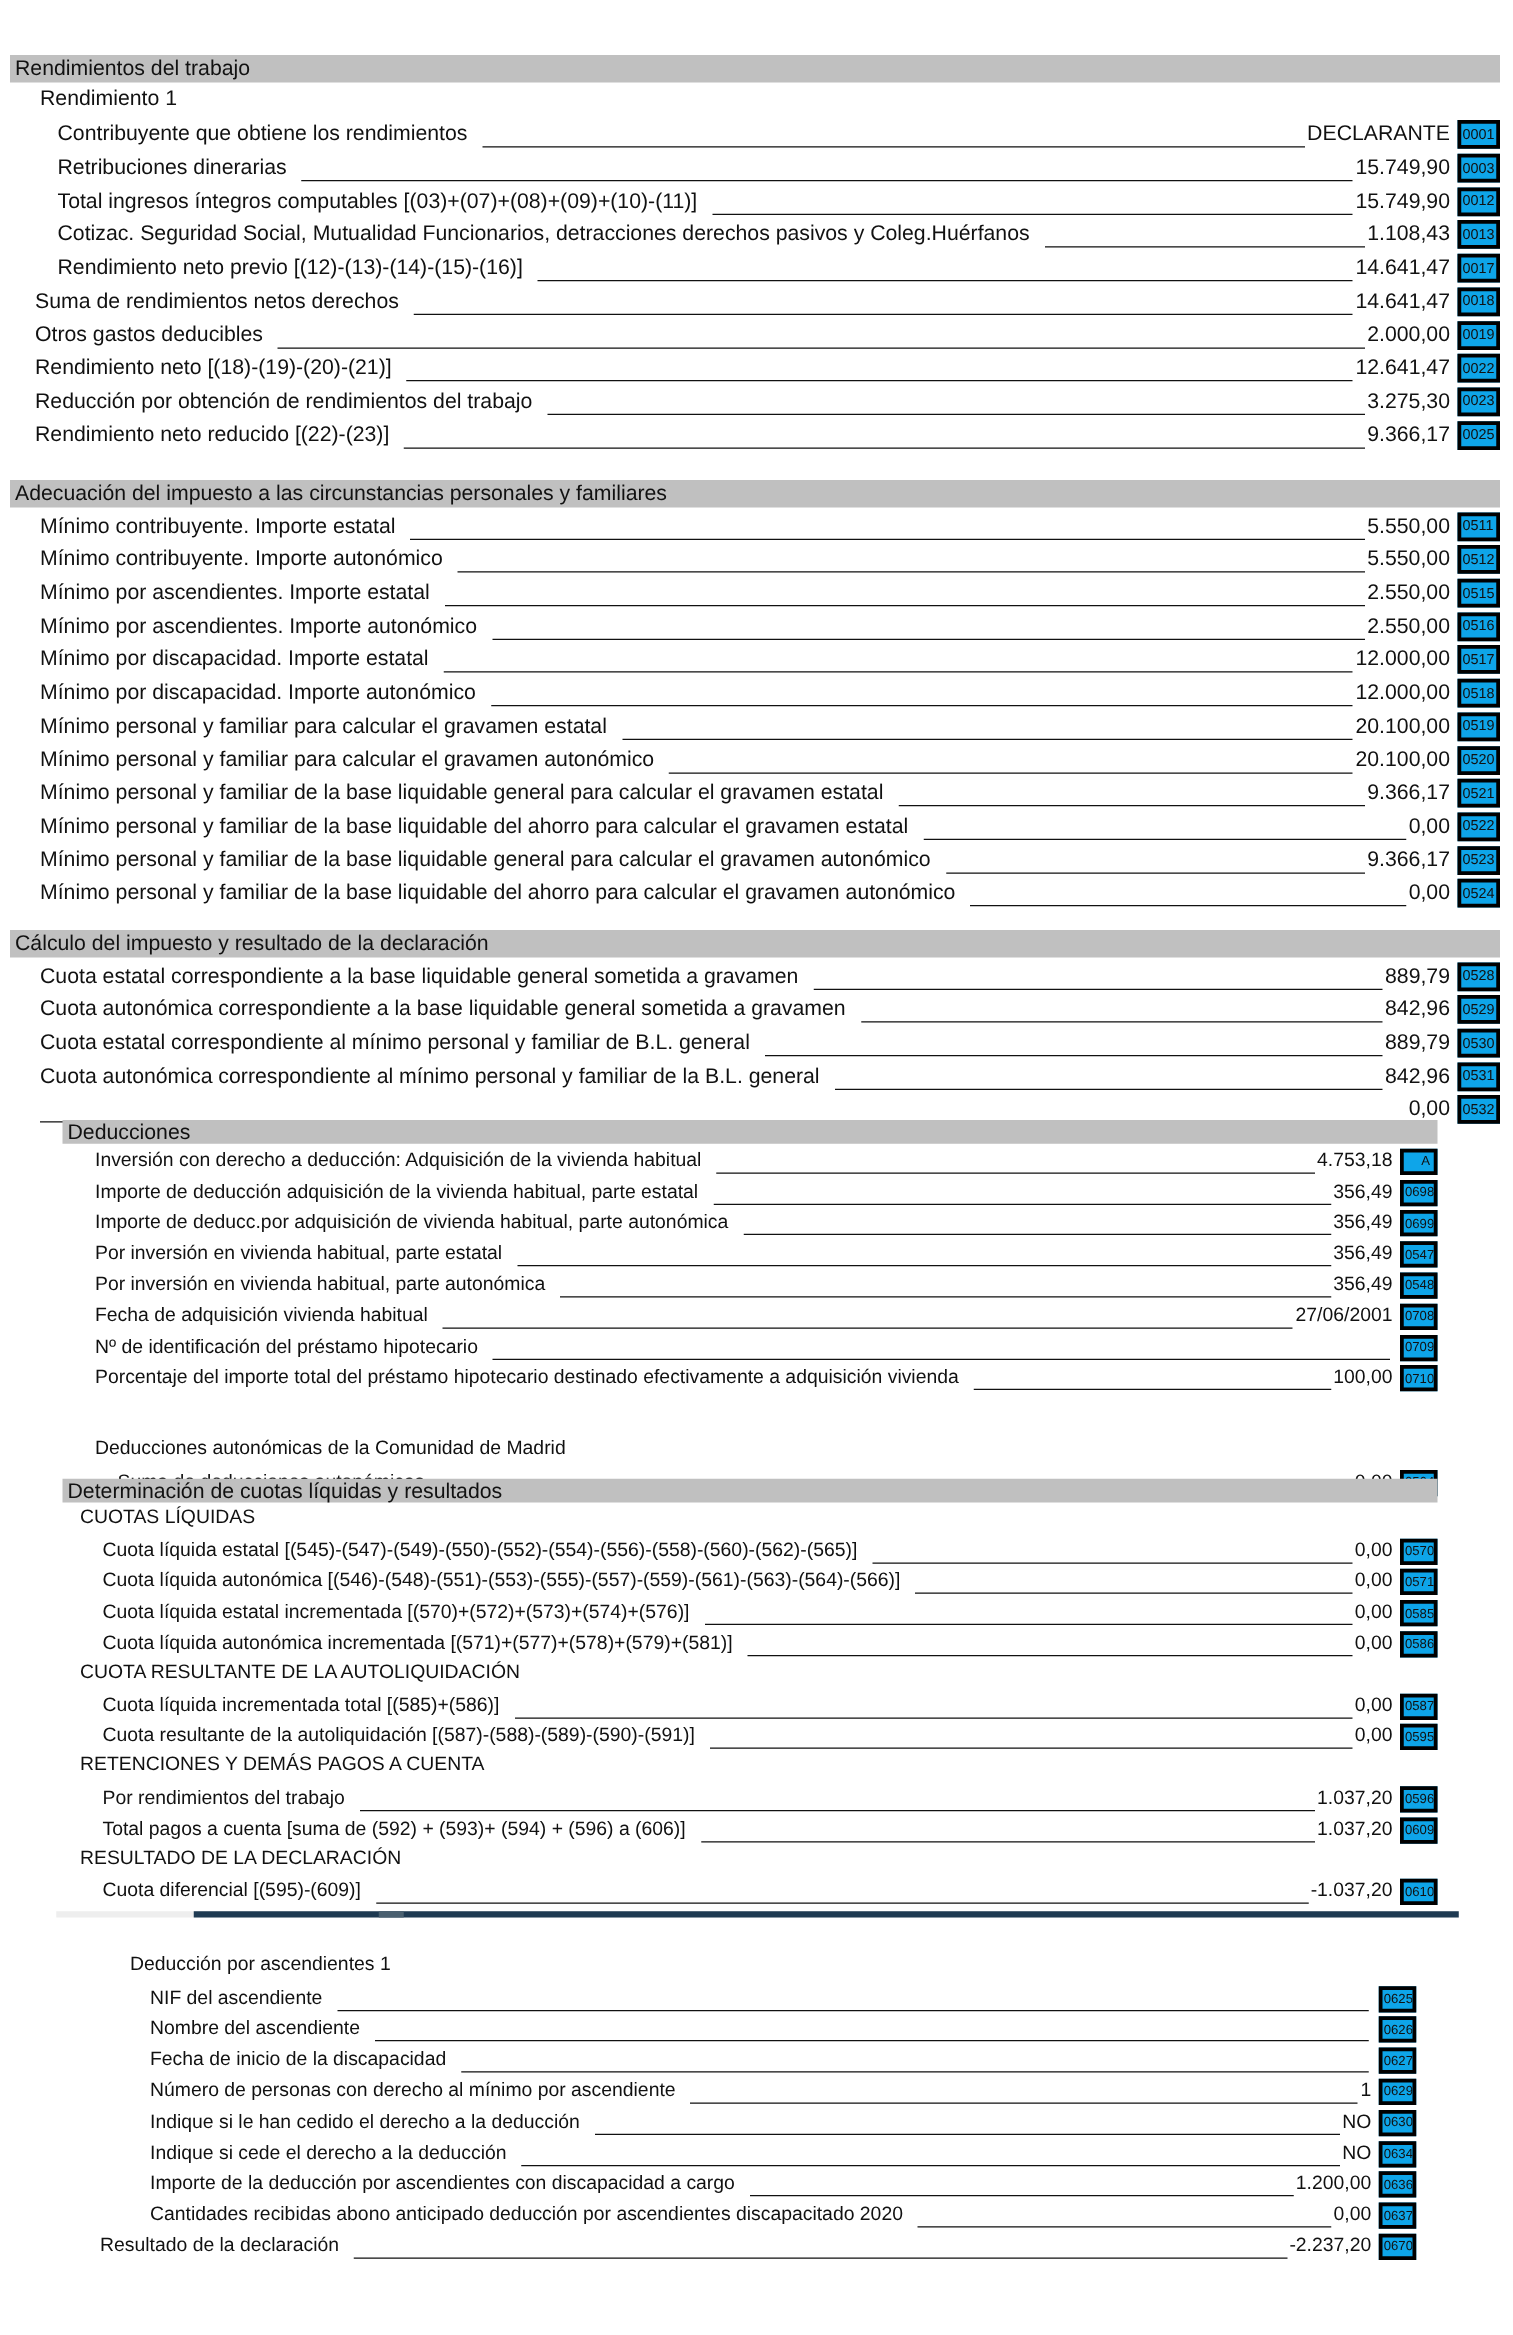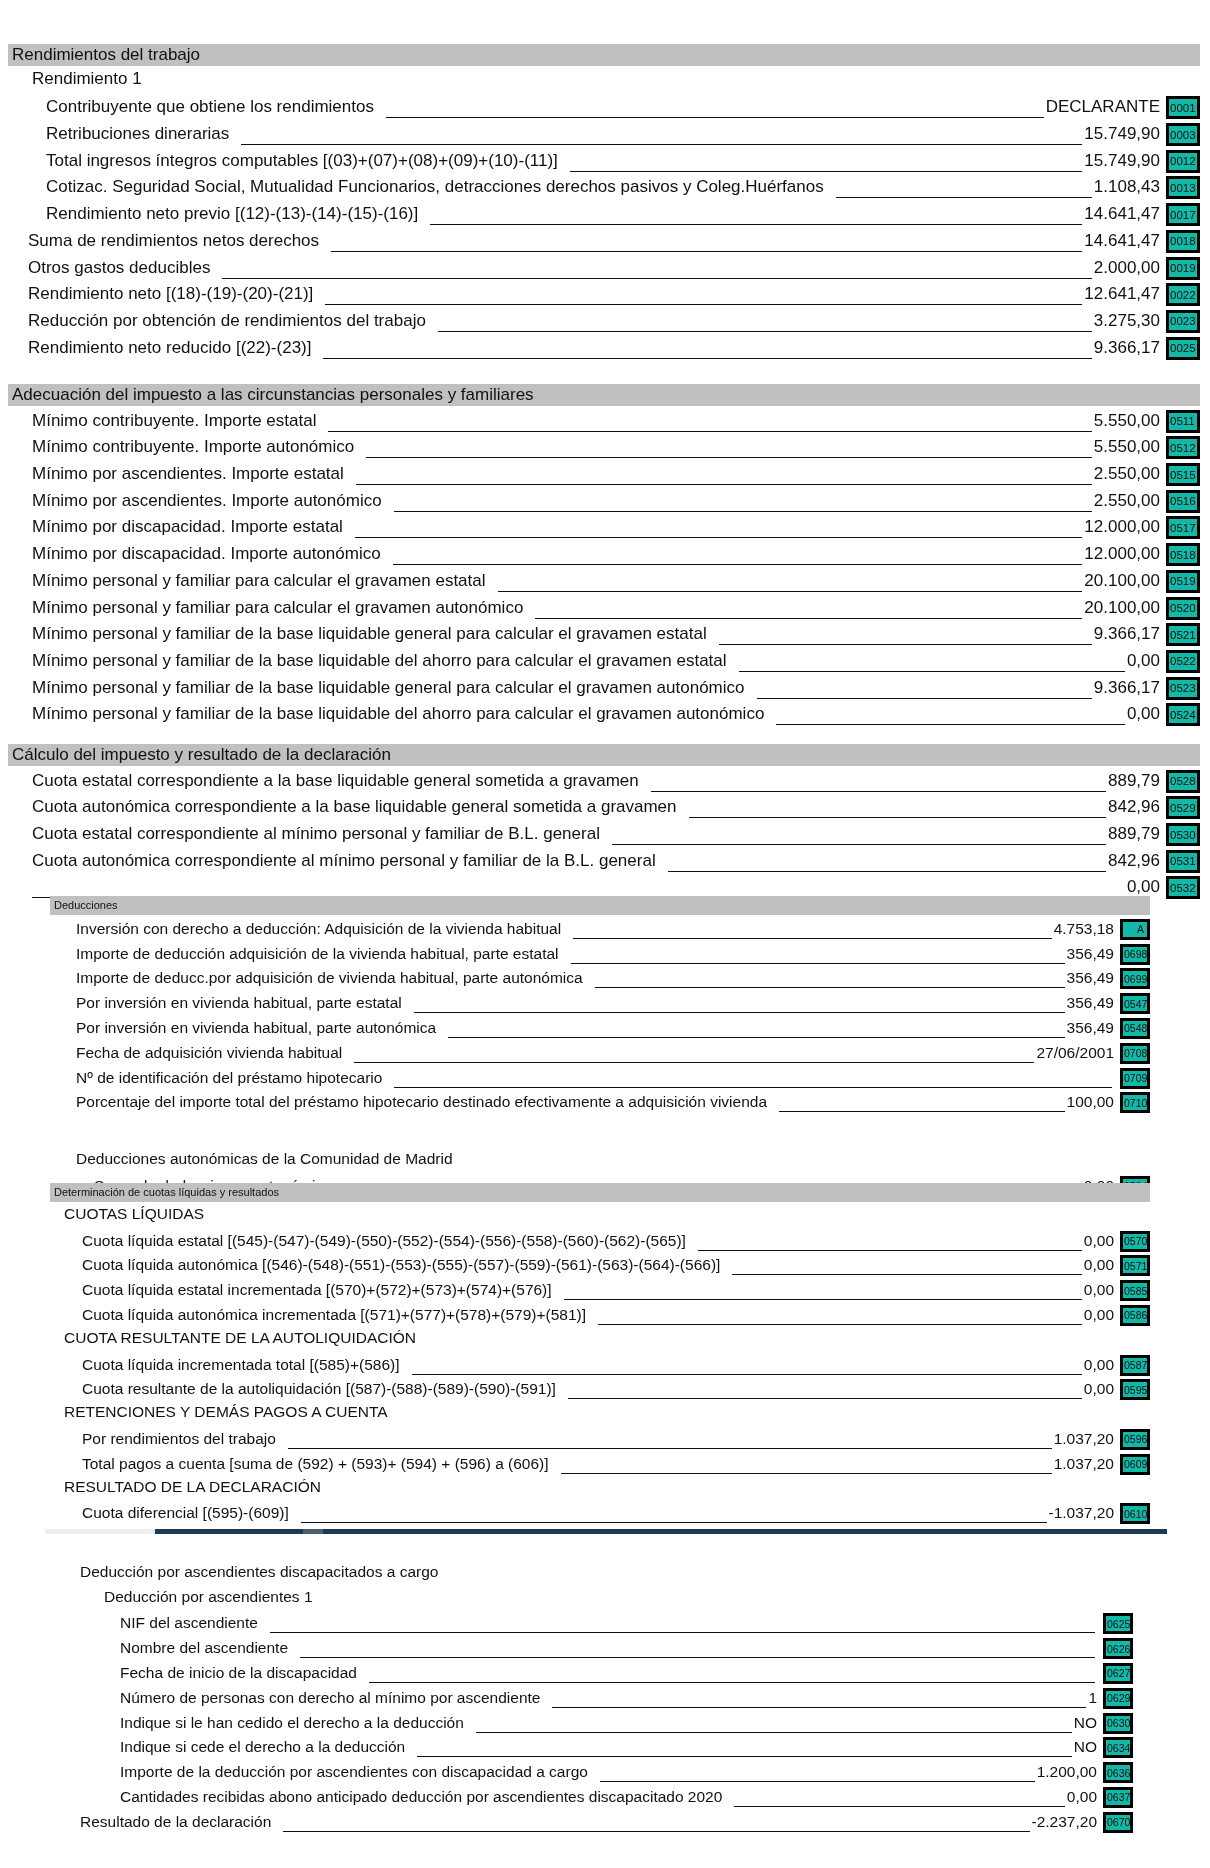--- a/index.html
+++ b/index.html
@@ -12,40 +12,40 @@
     background: #c0c0c0; color: #111; box-sizing: border-box;
     padding-left: 4px; white-space: nowrap;
   }
   .row {
     display: flex; align-items: flex-end; white-space: nowrap; box-sizing: border-box;
   }
   .row .label { flex: 0 0 auto; padding-right: 12px; }
   .row .fill { flex: 1 1 auto; border-bottom: 1.6px solid #111; align-self: flex-end; margin-bottom: 1px; }
   .row .value { flex: 0 0 auto; text-align: right; padding-left: 2px; padding-right: 6px; }
   .row .box {
-    flex: 0 0 auto; border: 3px solid #000; box-sizing: border-box; background: #14b8a6;
+    flex: 0 0 auto; border: 3px solid #000; box-sizing: border-box; background: #0ea5e9;
     display: flex; align-items: flex-end; justify-content: flex-start;
     font-family: "Liberation Sans", sans-serif; line-height: 1; overflow: hidden;
   }
   .row .box.right { justify-content: flex-end; }
   .row .box span { display: block; }
   .group-label { white-space: nowrap; }
 
   
   .main { left: 8px; width: 1192px; }
   .main .sec-header { height: 22px; font-size: 17px; line-height: 22px; margin-top: 34px; }
   .main .row { height: 26.7px; font-size: 17px; }
   .main .row .box { width: 34px; height: 23px; font-size: 11.5px; padding: 0 0 2px 1px; }
   .main .row .value { line-height: 24px; }
   .main .row .label { line-height: 24px; }
   .main .group-label { height: 26.7px; font-size: 17px; line-height: 26px; }
 
   
   .sub { left: 50px; width: 1100px; }
-  .sub .sec-header { height: 19px; font-size: 11px; line-height: 19px; }
+  .sub .sec-header { height: 19px; font-size: 17px; line-height: 19px; }
   .sub .row { height: 24.8px; font-size: 15.5px; }
   .sub .row .box { width: 30px; height: 21px; font-size: 10.5px; padding: 0 0 2px 1px; }
   .sub .row .value { line-height: 22px; }
   .sub .row .label { line-height: 22px; }
   .sub .group-label { height: 24.8px; font-size: 15.5px; line-height: 24px; }
 
   .scrollbar-track {
     position: absolute; left: 45px; top: 1529px; width: 1122px; height: 5px; background: #eeeeee;
   }
   .scrollbar-thumb {
@@ -467,21 +467,20 @@
       </div>
     </div>
 </div>
 
 <div class="scrollbar-track">
   <div class="scrollbar-thumb"></div>
   <div class="scrollbar-mark"></div>
 </div>
 
 <div class="section sub asc" style="top:1560px;">
-  <div class="title group-label">Deducción por ascendientes discapacitados a cargo</div>
   <div class="group-label" style="padding-left:24px;">Deducción por ascendientes 1</div>
   <div id="asc-rows" style="padding-left:40px;">
       <div class="row">
         <span class="label">NIF del ascendiente</span>
         <span class="fill"></span>
         <span class="value"></span>
         <span class="box">
           <span>0625</span>
         </span>
       </div>

